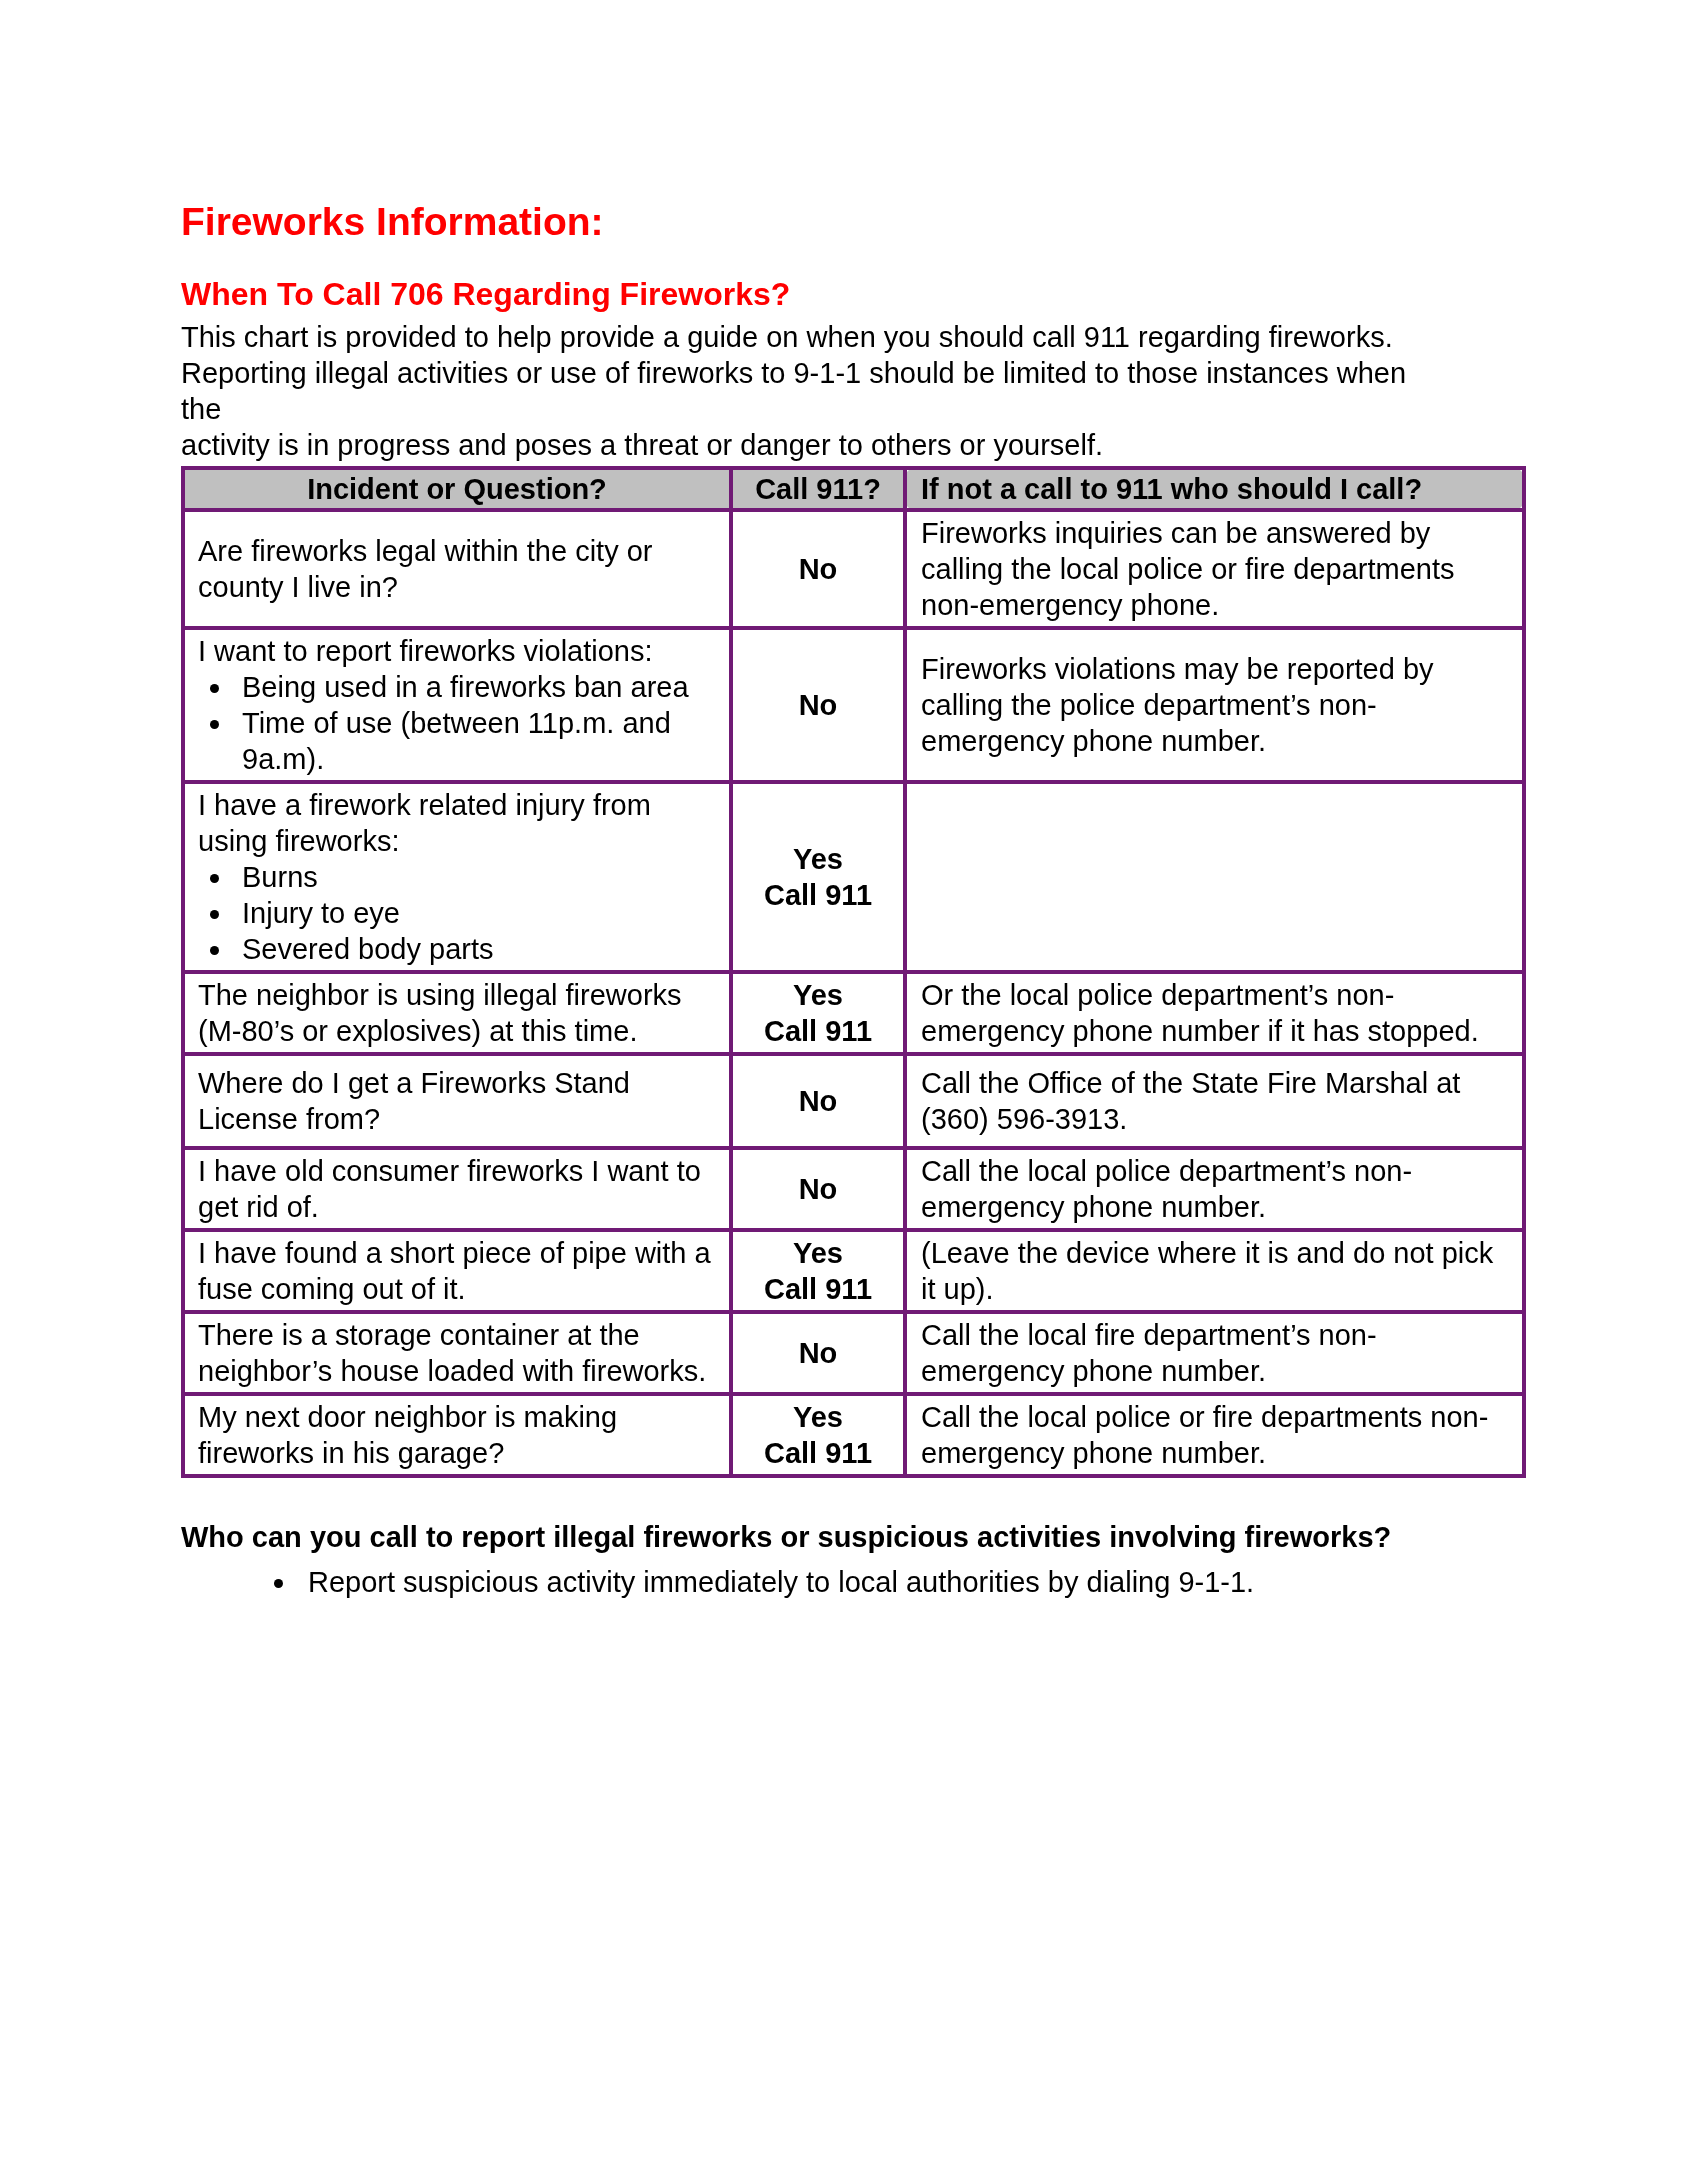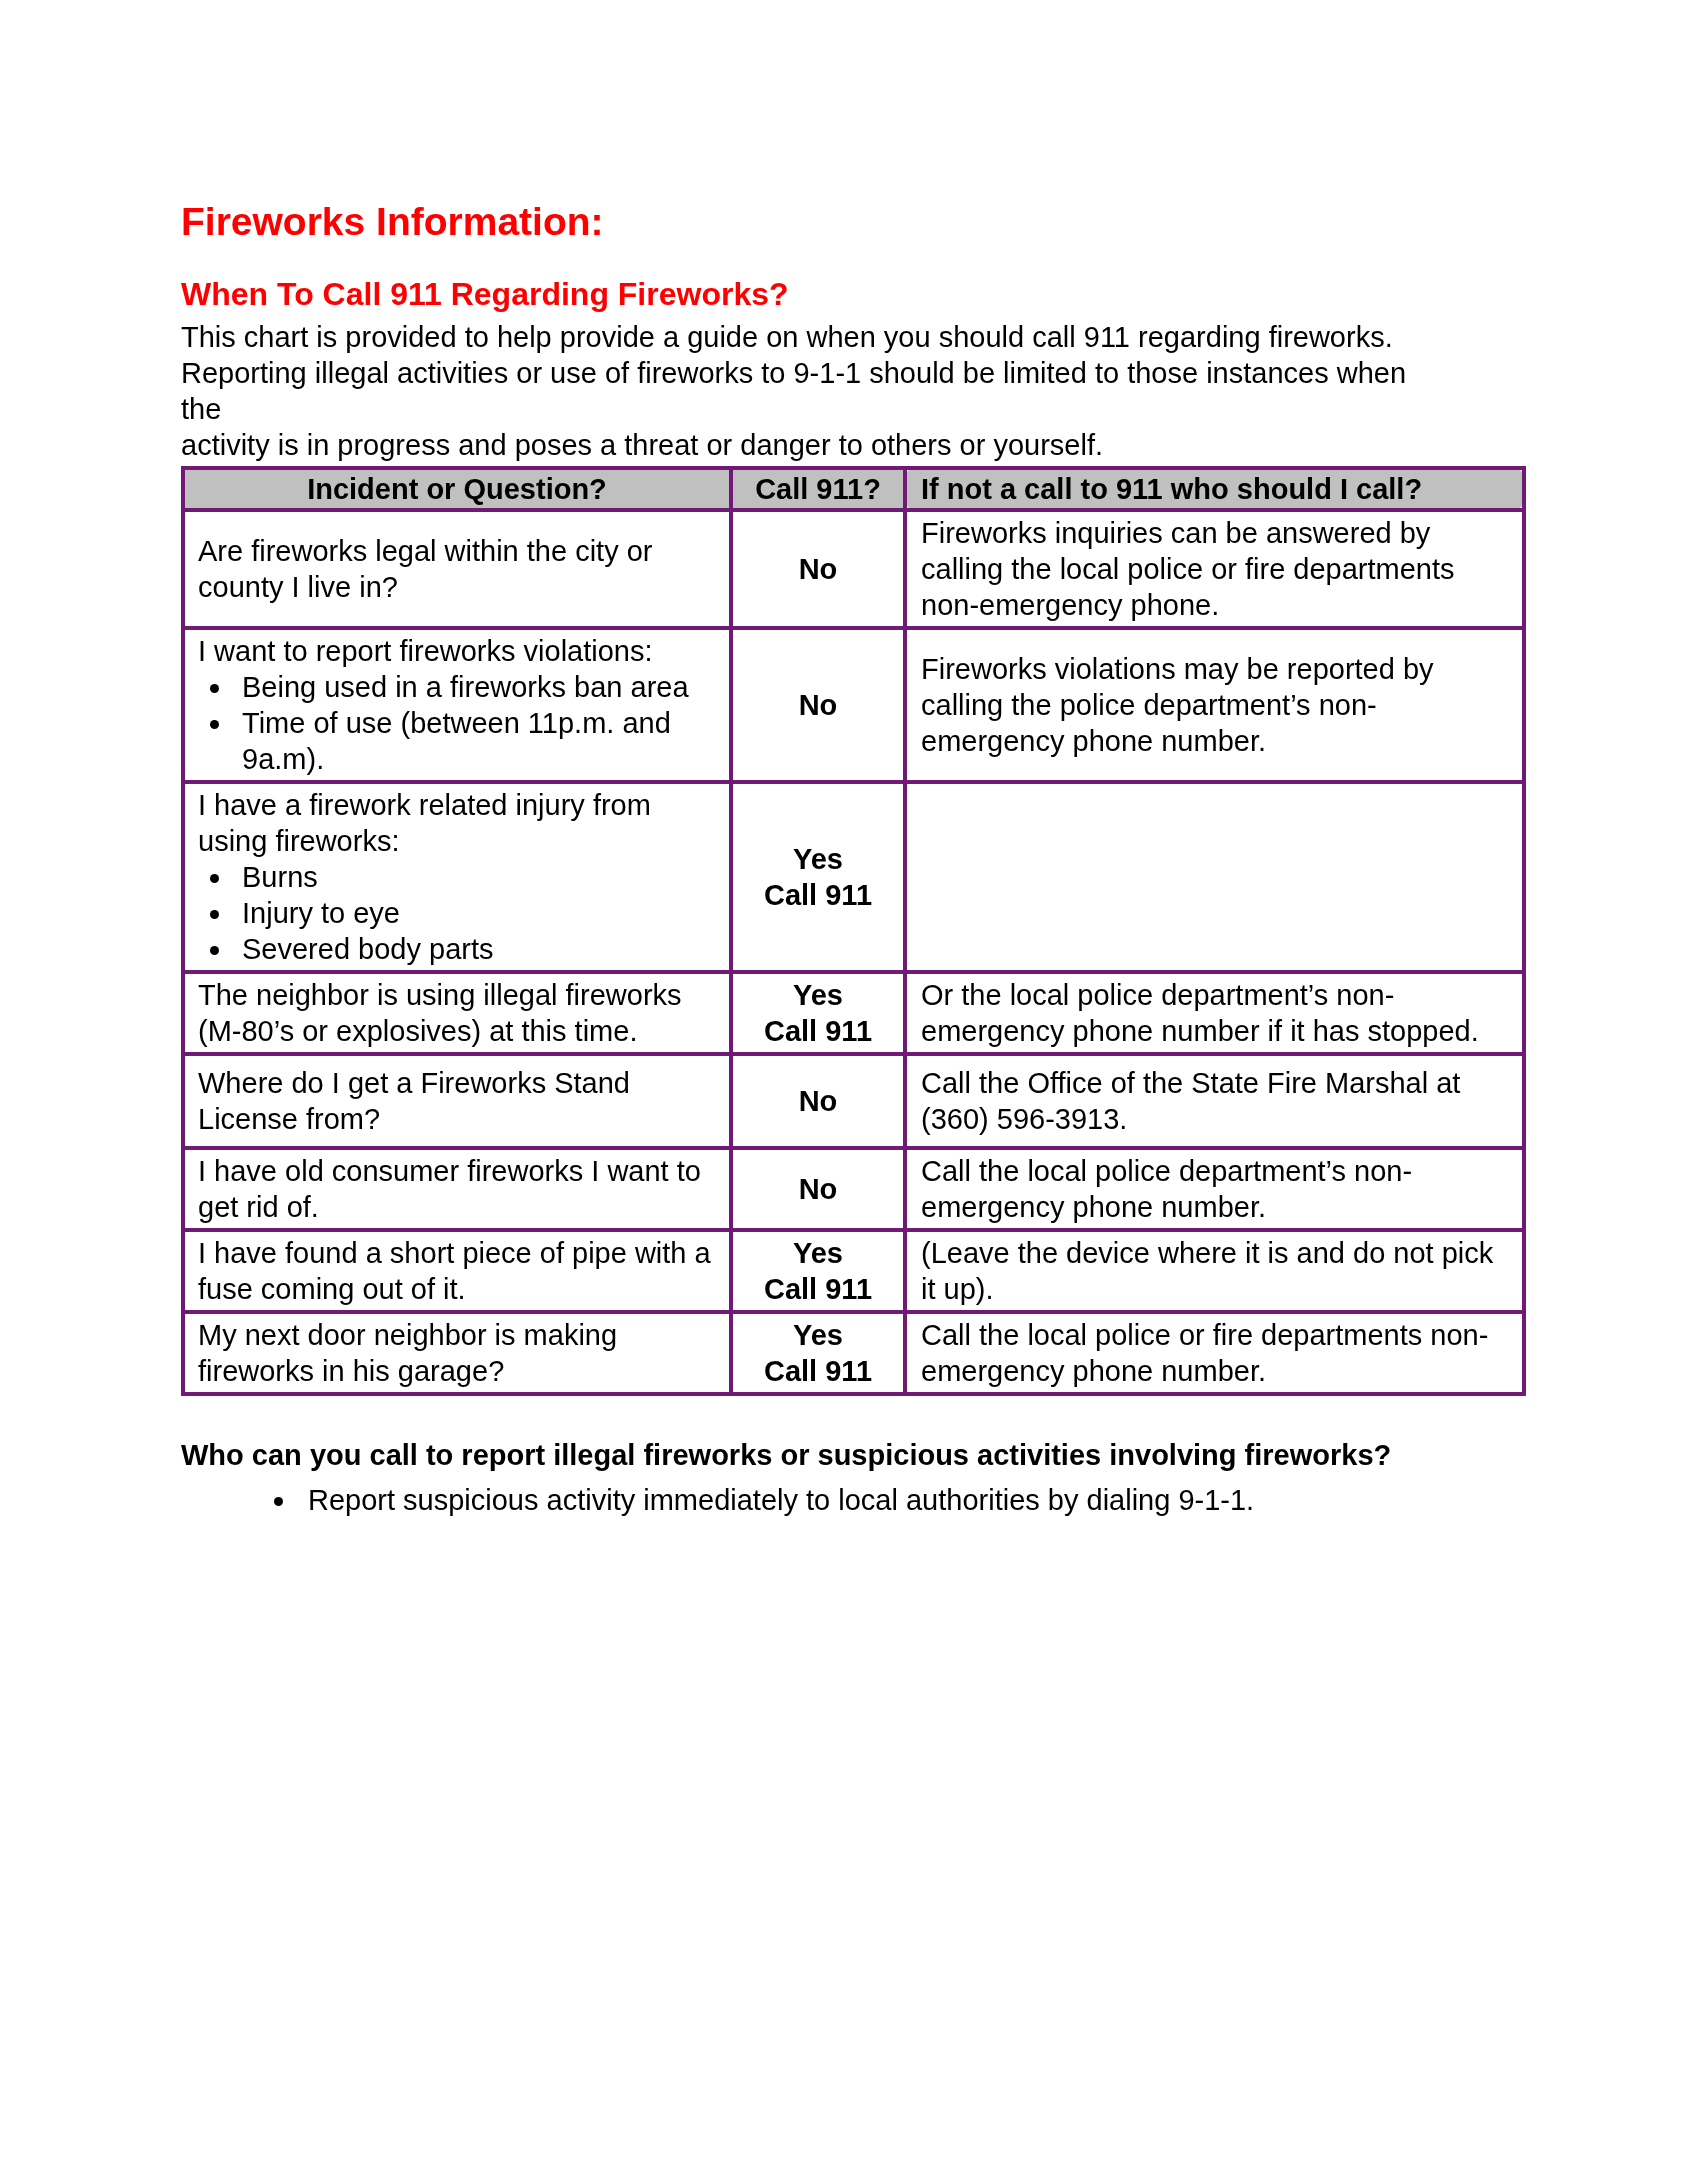--- a/index.html
+++ b/index.html
@@ -65,21 +65,21 @@
   .footer-bullets li { padding-left: 10px; }
 </style>
 </head>
 <body>
 
 <div class="page">
   <div class="content">
 
     <h1 class="doc-title">Fireworks Information:</h1>
 
-    <h2 class="section-heading">When To Call 911 Regarding Fireworks?</h2>
+    <h2 class="section-heading">When To Call 706 Regarding Fireworks?</h2>
 
     <div class="intro">
       <div class="intro-line">This chart is provided to help provide a guide on when you should call 911 regarding fireworks.</div>
       <div class="intro-line">Reporting illegal activities or use of fireworks to 9-1-1 should be limited to those instances when the</div>
       <div class="intro-line">activity is in progress and poses a threat or danger to others or yourself.</div>
     </div>
 
     <table class="call-table">
       <colgroup>
         <col style="width:548px">
@@ -164,20 +164,28 @@
 
         <tr class="r8 thick-bottom">
           <td class="q">I have found a short piece of pipe with a fuse coming out of it.</td>
           <td class="call">
             <div>Yes</div>
             <div>Call 911</div>
           </td>
           <td class="who">(Leave the device where it is and do not pick it up).</td>
         </tr>
 
+        <tr class="r9 thick-bottom">
+          <td class="q">There is a storage container at the neighbor’s house loaded with fireworks.</td>
+          <td class="call">
+            <div>No</div>
+            <div></div>
+          </td>
+          <td class="who">Call the local fire department’s non-emergency phone number.</td>
+        </tr>
 
         <tr class="r10">
           <td class="q">My next door neighbor is making fireworks in his garage?</td>
           <td class="call">
             <div>Yes</div>
             <div>Call 911</div>
           </td>
           <td class="who">Call the local police or fire departments non-emergency phone number.</td>
         </tr>
       </tbody>

